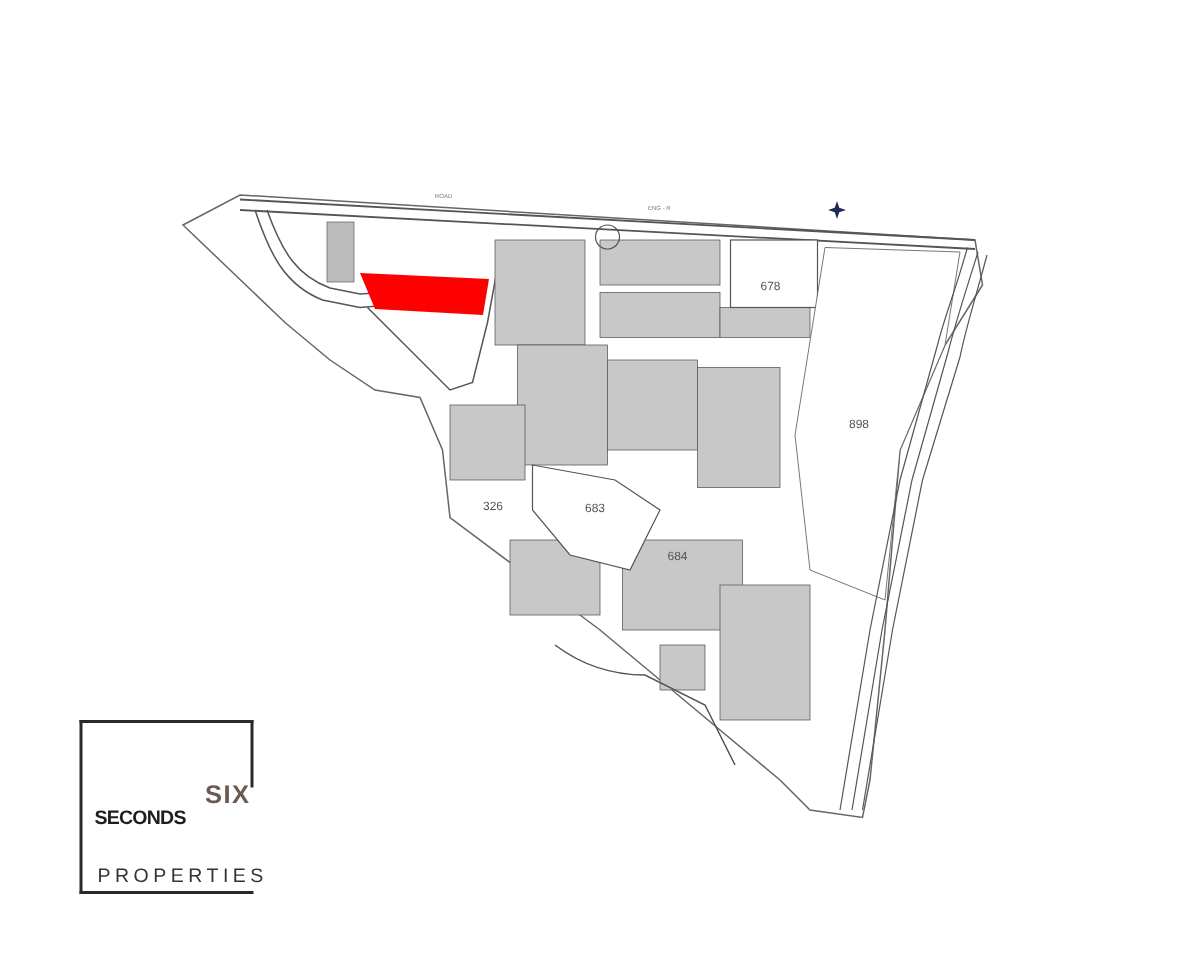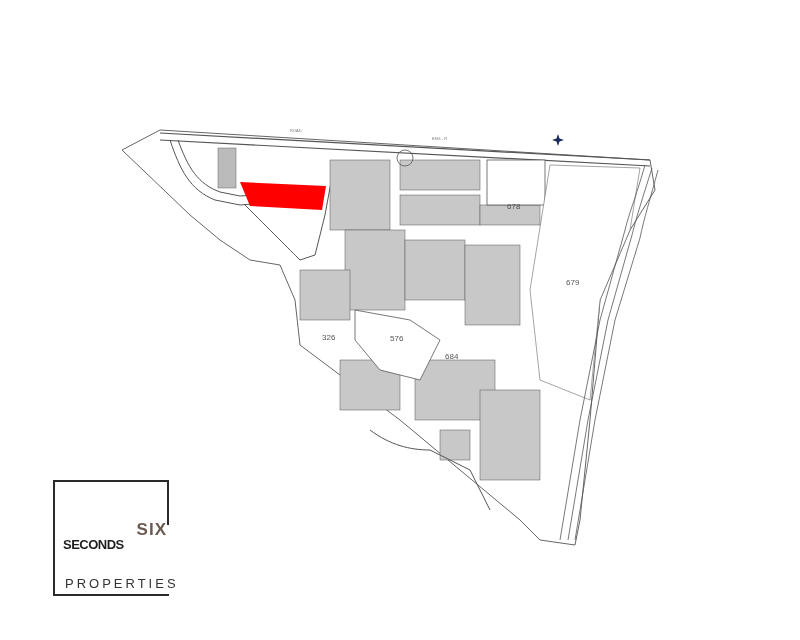--- a/index.html
+++ b/index.html
@@ -63,24 +63,24 @@
     </g>
 
     <g transform="translate(558,140)">
       <polygon points="0,-6 1.5,-1.5 6,0 1.5,1.5 0,6 -1.5,1.5 -6,0 -1.5,-1.5" fill="#1a2a5a"></polygon>
     </g>
 
     <path d="M370,430 C390,445 410,450 430,450 L470,470 L490,510" fill="none" stroke="#555" stroke-width="1"></path>
     <circle cx="405" cy="158" r="8" fill="none" stroke="#555" stroke-width="0.8"></circle>
   </svg>
 
-  <span class="plot-label" style="left:507px;top:202px">678</span>
-  <span class="plot-label" style="left:566px;top:278px">679</span>
-  <span class="plot-label" style="left:390px;top:334px">576</span>
-  <span class="plot-label" style="left:445px;top:352px">684</span>
+  <span class="plot-label" style="left:507px;top:186px">678</span>
+  <span class="plot-label" style="left:566px;top:278px">898</span>
+  <span class="plot-label" style="left:390px;top:334px">683</span>
+  <span class="plot-label" style="left:445px;top:366px">684</span>
   <span class="plot-label" style="left:322px;top:333px">326</span>
   <span class="road-label" style="left:290px;top:128px">ROAD</span>
   <span class="road-label" style="left:432px;top:136px">ENG - R</span>
 </div>
 
 <div class="logo">
   <div class="logo-frame-top"></div>
   <div class="logo-frame-left"></div>
   <div class="logo-frame-right"></div>
   <div class="logo-frame-bottom"></div>

